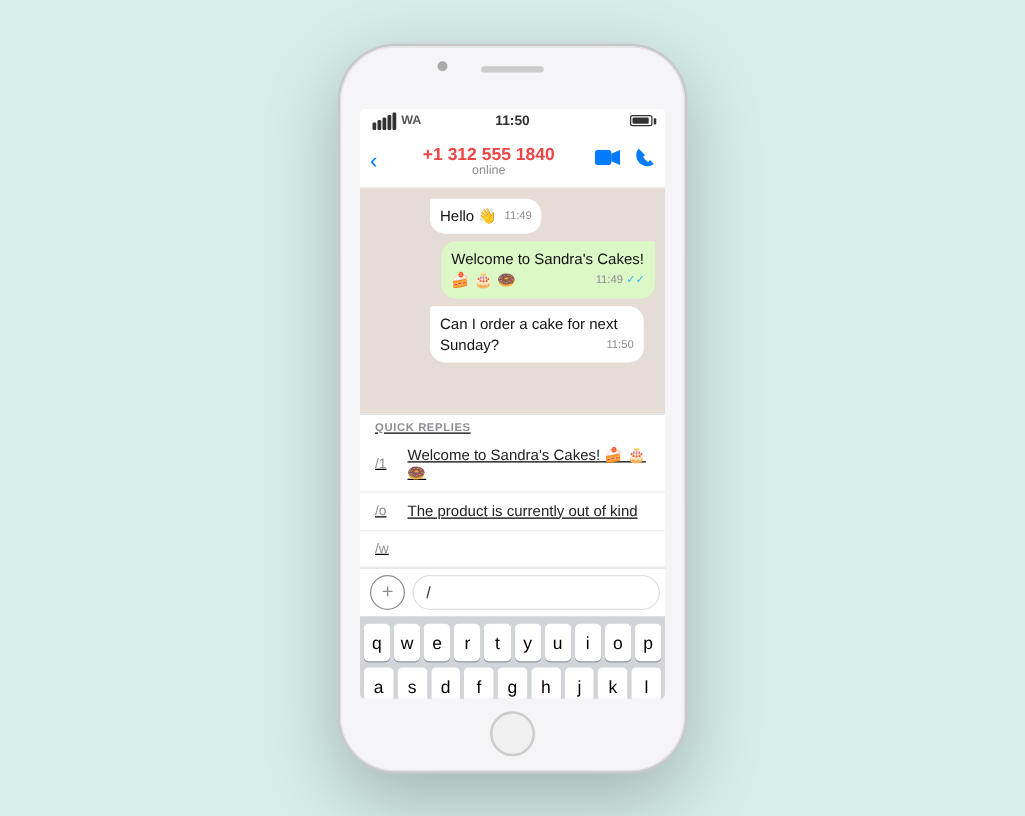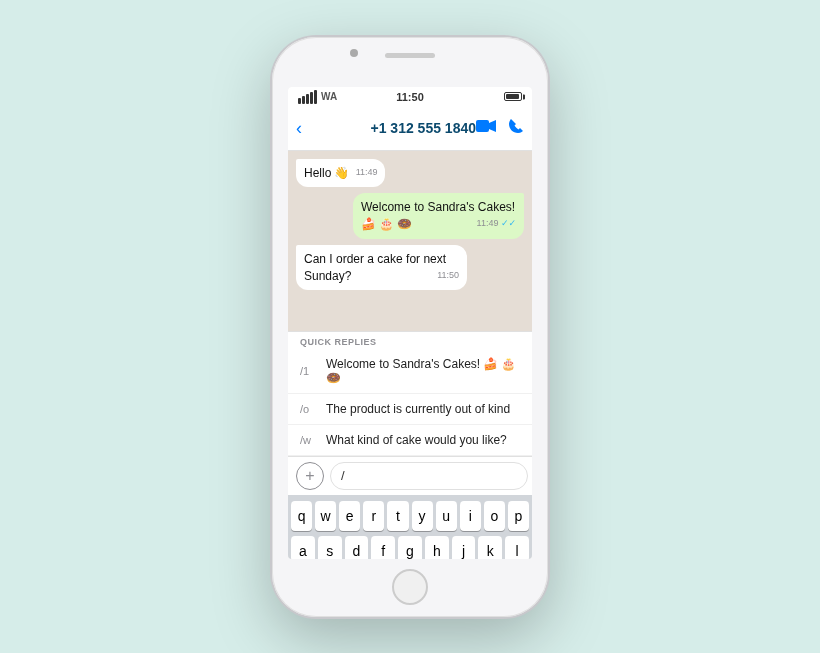--- a/index.html
+++ b/index.html
@@ -175,22 +175,21 @@
     }
 
     .chat-info {
       flex: 1;
       text-align: center;
     }
 
     .chat-name {
       font-size: 14px;
       font-weight: 600;
-      color: #0c4a6e;
-      text-align: right;
+      color: #ef4444;
     }
 
     .chat-status {
       font-size: 10px;
       color: #8e8e93;
     }
 
     .chat-actions {
       display: flex;
       gap: 12px;
@@ -226,20 +225,21 @@
     .msg-row.outgoing {
       justify-content: flex-end;
     }
 
     .bubble {
       max-width: 75%;
       padding: 6px 8px;
       border-radius: 12px;
       font-size: 12px;
       position: relative;
+      margin-left: 48px;
     }
 
     .bubble.incoming {
       background: white;
       border-top-left-radius: 2px;
     }
 
     .bubble.outgoing {
       background: #dcf8c6;
       border-top-right-radius: 2px;
@@ -260,20 +260,21 @@
 
     .check-mark {
       color: #34b7f1;
       font-size: 9px;
     }
 
     
     .quick-replies {
       background: white;
       border-top: 1px solid #e0e0e0;
+      text-decoration: underline;
     }
 
     .quick-replies-label {
       font-size: 9px;
       font-weight: 600;
       color: #8e8e93;
       letter-spacing: 0.5px;
       padding: 5px 12px 2px;
     }
 
@@ -417,20 +418,21 @@
           <div class="battery-icon">
             <div class="battery-fill"></div>
           </div>
         </div>
       </div>
 
       <div class="chat-header">
         <span class="back-arrow">‹</span>
         <div class="chat-info">
           <div class="chat-name">+1 312 555 1840</div>
+          <div class="chat-status">online</div>
         </div>
         <div class="chat-actions">
           <span class="action-icon">
             <svg width="20" height="14" viewBox="0 0 20 14" fill="none">
               <rect x="0" y="1" width="13" height="12" rx="2" fill="#007aff"></rect>
               <polygon points="13,4 20,1 20,13 13,10" fill="#007aff"></polygon>
             </svg>
           </span>
           <span class="action-icon">
             <svg width="16" height="16" viewBox="0 0 16 16" fill="none">
@@ -469,21 +471,20 @@
         <div class="quick-reply-item">
           <span class="qr-shortcut">/1</span>
           <span>Welcome to Sandra's Cakes! 🍰 🎂 🍩</span>
         </div>
         <div class="quick-reply-item">
           <span class="qr-shortcut">/o</span>
           <span>The product is currently out of kind</span>
         </div>
         <div class="quick-reply-item">
           <span class="qr-shortcut">/w</span>
-          <span>What kind of cake would you like?</span>
         </div>
       </div>
 
       <div class="input-area">
         <div class="input-plus">
           <span>+</span>
         </div>
         <input class="input-field" type="text" value="/" style="">
         <div class="input-send">
           <span class="send-arrow">▶</span>

